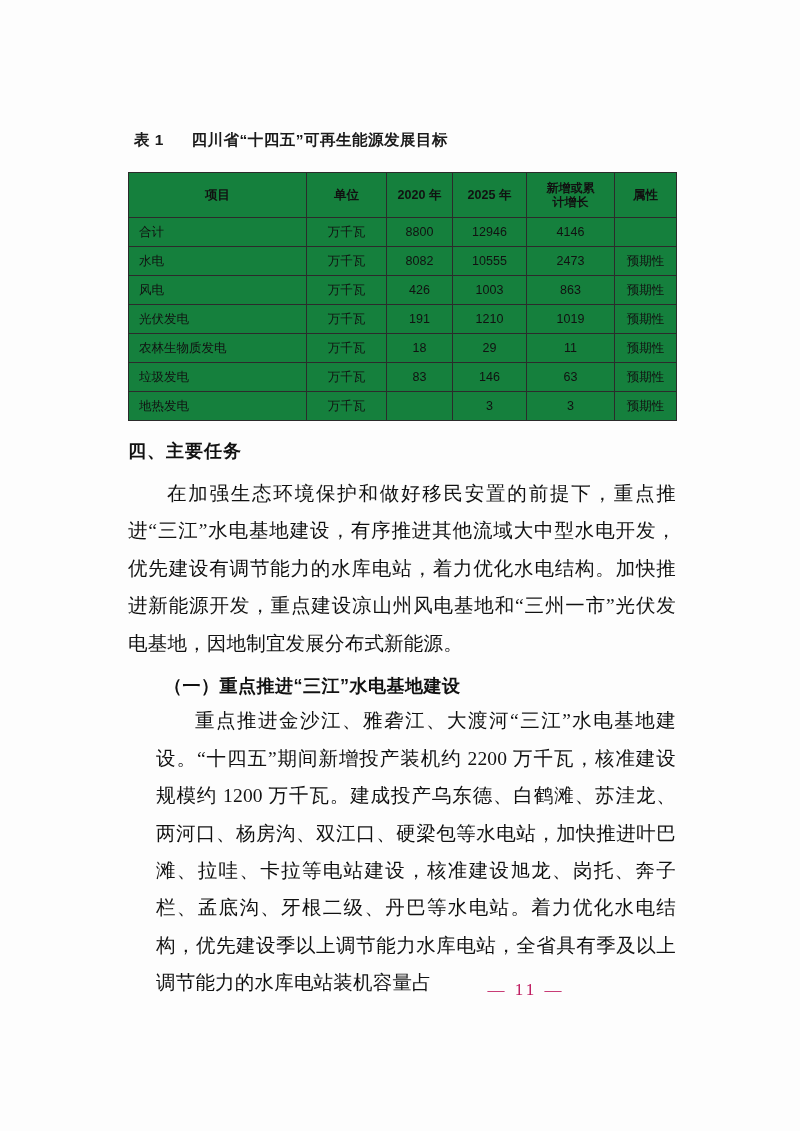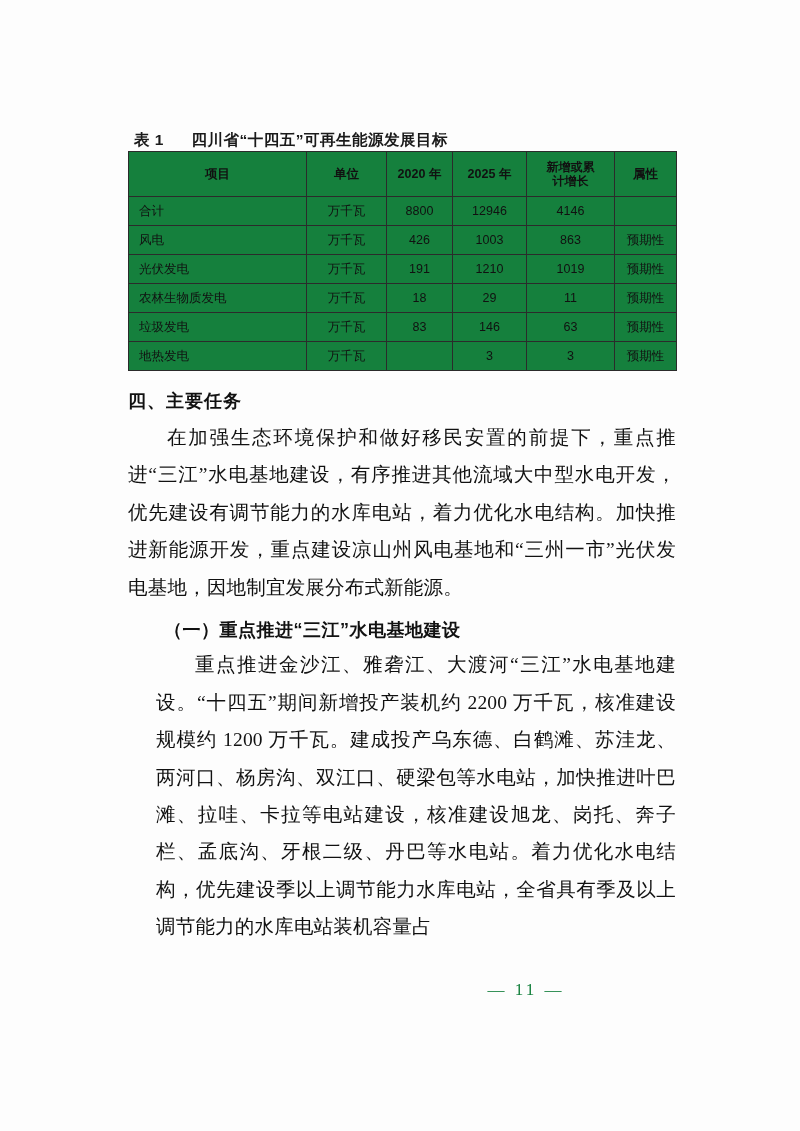--- a/index.html
+++ b/index.html
@@ -28,21 +28,21 @@
     left: 128px;
     top: 130px;
     width: 548px;
   }
   .table-caption {
     font-family: "Liberation Sans", "DejaVu Sans", sans-serif;
     font-size: 15.5px;
     font-weight: bold;
     letter-spacing: 0.5px;
     color: #1a1a1a;
-    margin: 0 0 0 6px;
+    margin: 0 0 21px 6px;
     white-space: nowrap;
   }
   .table-caption .cap-gap {
     display: inline-block;
     width: 18px;
   }
   table.data-table {
     border-collapse: collapse;
     width: 548px;
     table-layout: fixed;
@@ -81,21 +81,21 @@
   .col-unit { width: 80px; }
   .col-2020 { width: 66px; }
   .col-2025 { width: 74px; }
   .col-growth { width: 88px; }
   .col-attr { width: 62px; }
 
   .section-heading {
     font-family: "Liberation Sans", "DejaVu Sans", sans-serif;
     font-size: 18px;
     font-weight: bold;
-    margin: 18px 0 6px 0;
+    margin: 18px 0 12px 0;
     letter-spacing: 1px;
     color: #111111;
   }
   p.body-text {
     font-size: 19.5px;
     line-height: 1.92;
     margin: 0;
     text-align: justify;
     text-justify: inter-ideograph;
     text-indent: 39px;
@@ -116,21 +116,21 @@
     color: #111111;
   }
   .page-number {
     position: absolute;
     left: 0;
     top: 980px;
     width: 680px;
     text-align: center;
     font-size: 17px;
     font-family: "Liberation Serif", "DejaVu Serif", serif;
-    color: #15803d;
+    color: #be185d;
     letter-spacing: 3px;
     padding-right: 108px;
     box-sizing: border-box;
   }
   .page-number .pn-inner {
     display: inline-block;
     margin-left: 480px;
   }
 </style>
 </head>
@@ -170,20 +170,28 @@
       <tbody>
         <tr>
           <td class="item">合计</td>
           <td class="unit">万千瓦</td>
           <td class="num">8800</td>
           <td class="num">12946</td>
           <td class="num">4146</td>
           <td class="attr"></td>
         </tr>
         <tr>
+          <td class="item">水电</td>
+          <td class="unit">万千瓦</td>
+          <td class="num">8082</td>
+          <td class="num">10555</td>
+          <td class="num">2473</td>
+          <td class="attr">预期性</td>
+        </tr>
+        <tr>
           <td class="item">风电</td>
           <td class="unit">万千瓦</td>
           <td class="num">426</td>
           <td class="num">1003</td>
           <td class="num">863</td>
           <td class="attr">预期性</td>
         </tr>
         <tr>
           <td class="item">光伏发电</td>
           <td class="unit">万千瓦</td>

